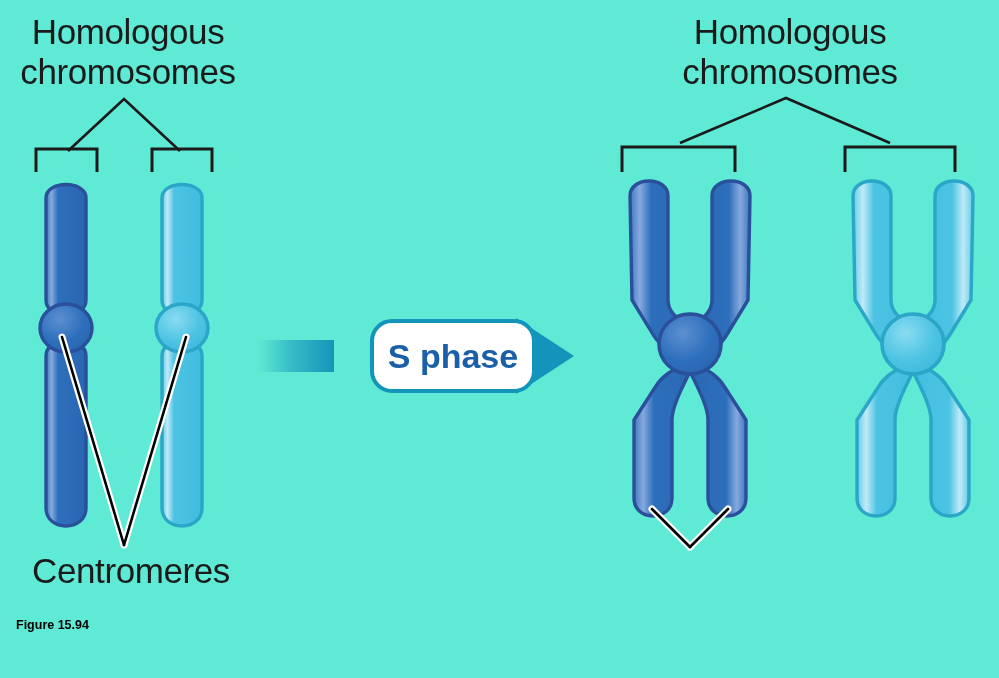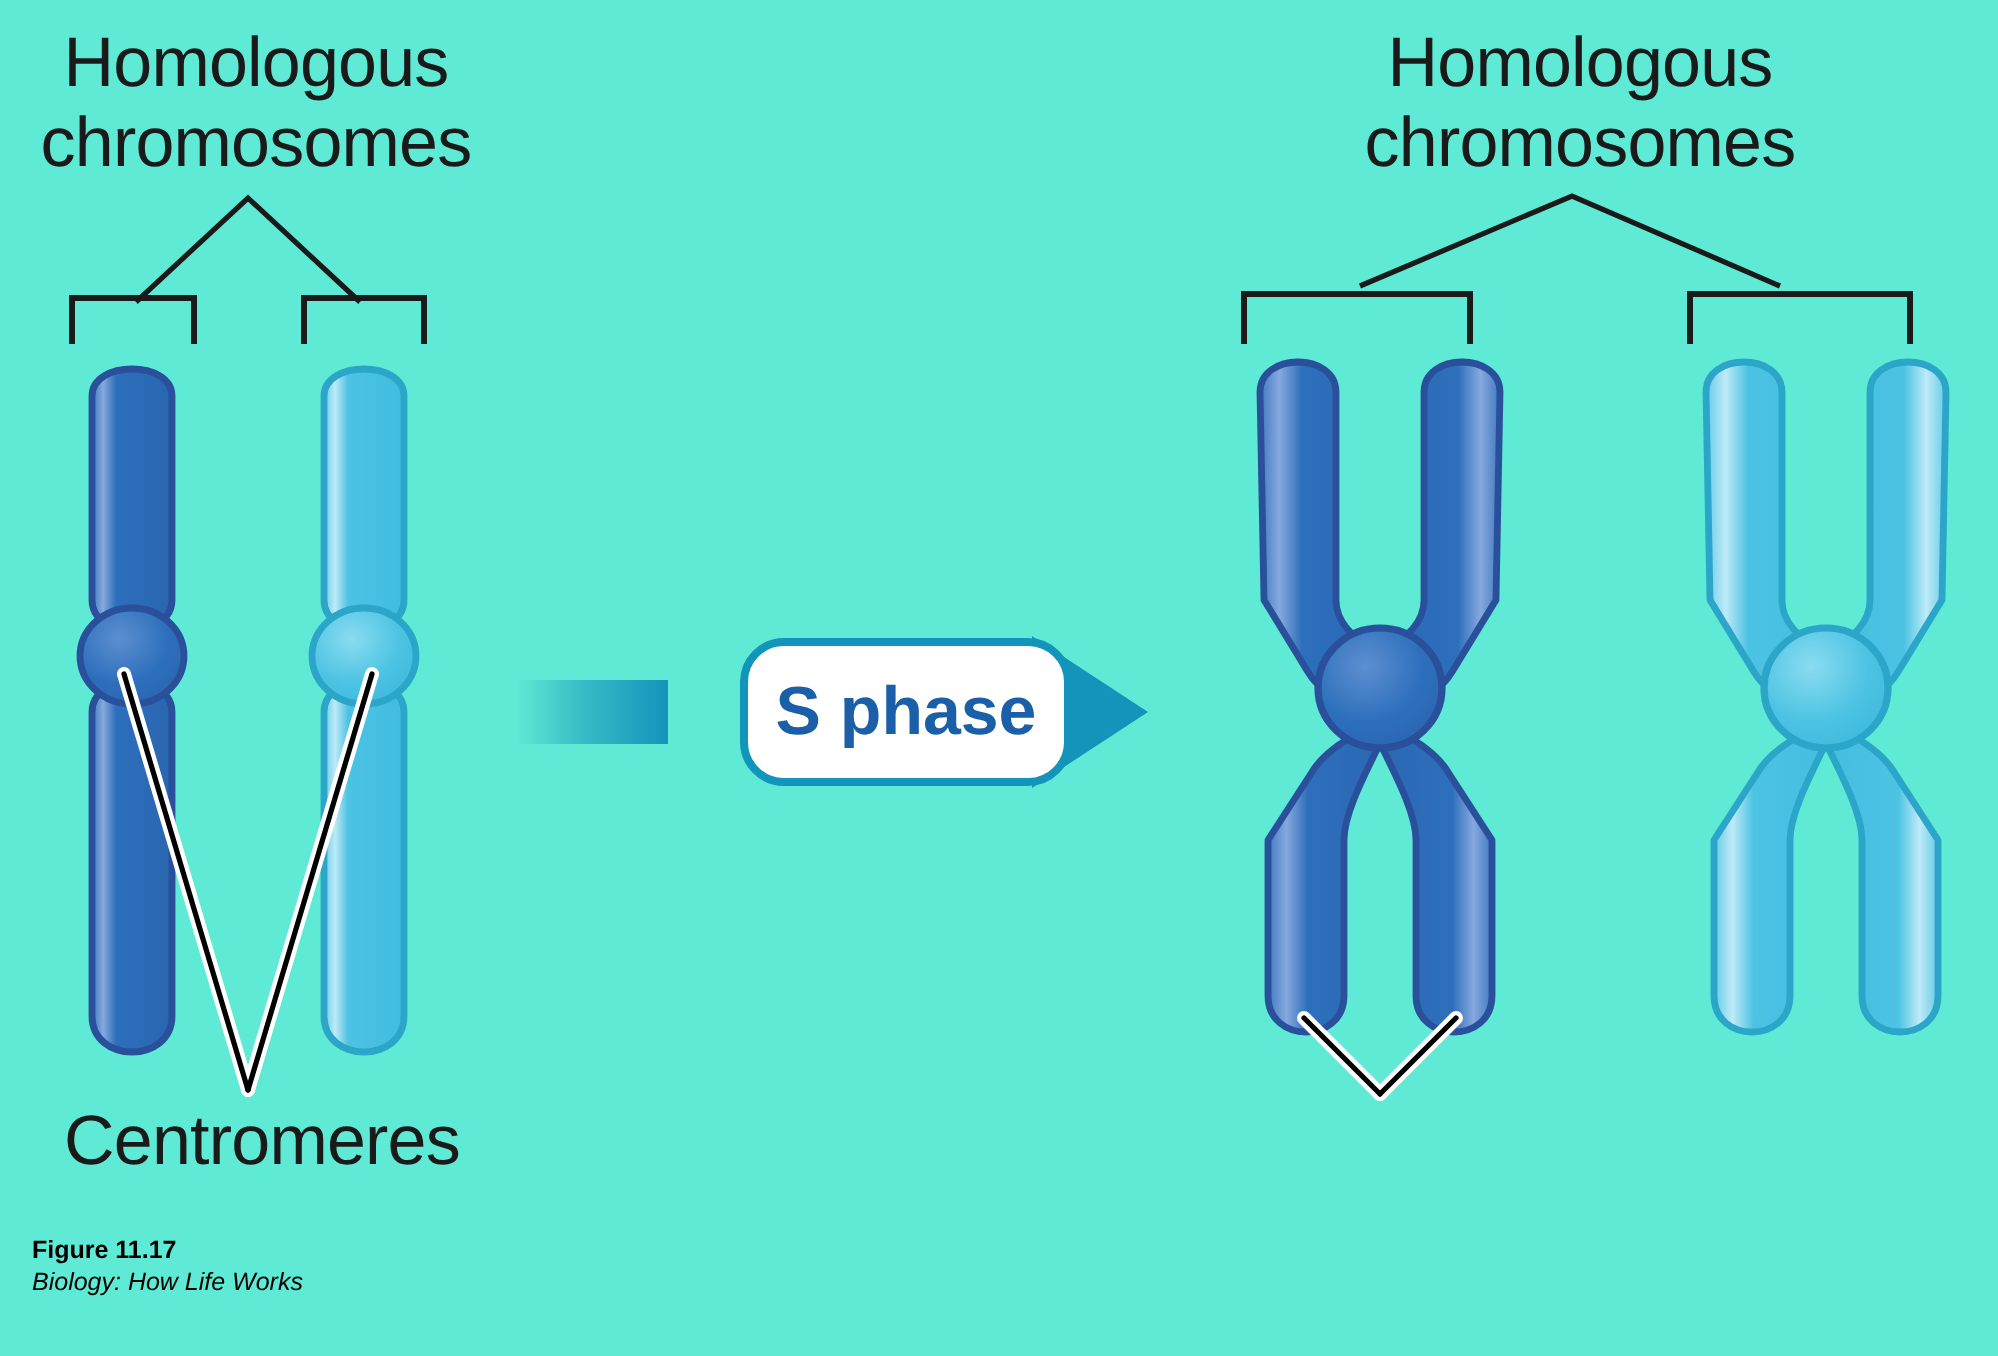--- a/index.html
+++ b/index.html
@@ -299,17 +299,16 @@
   </div>
 
   <div class="label-block" id="label-centromeres">Centromeres</div>
 
 
   <div class="sphase-box">
     <span class="sphase-label">S phase</span>
   </div>
 
   <div id="caption">
-    <div class="cap-title">Figure 11.17</div>
-    <div class="cap-book">Biology: How Life Works</div>
+    <div class="cap-title">Figure 15.94</div>
   </div>
 
 </div>
 
 </body></html>

